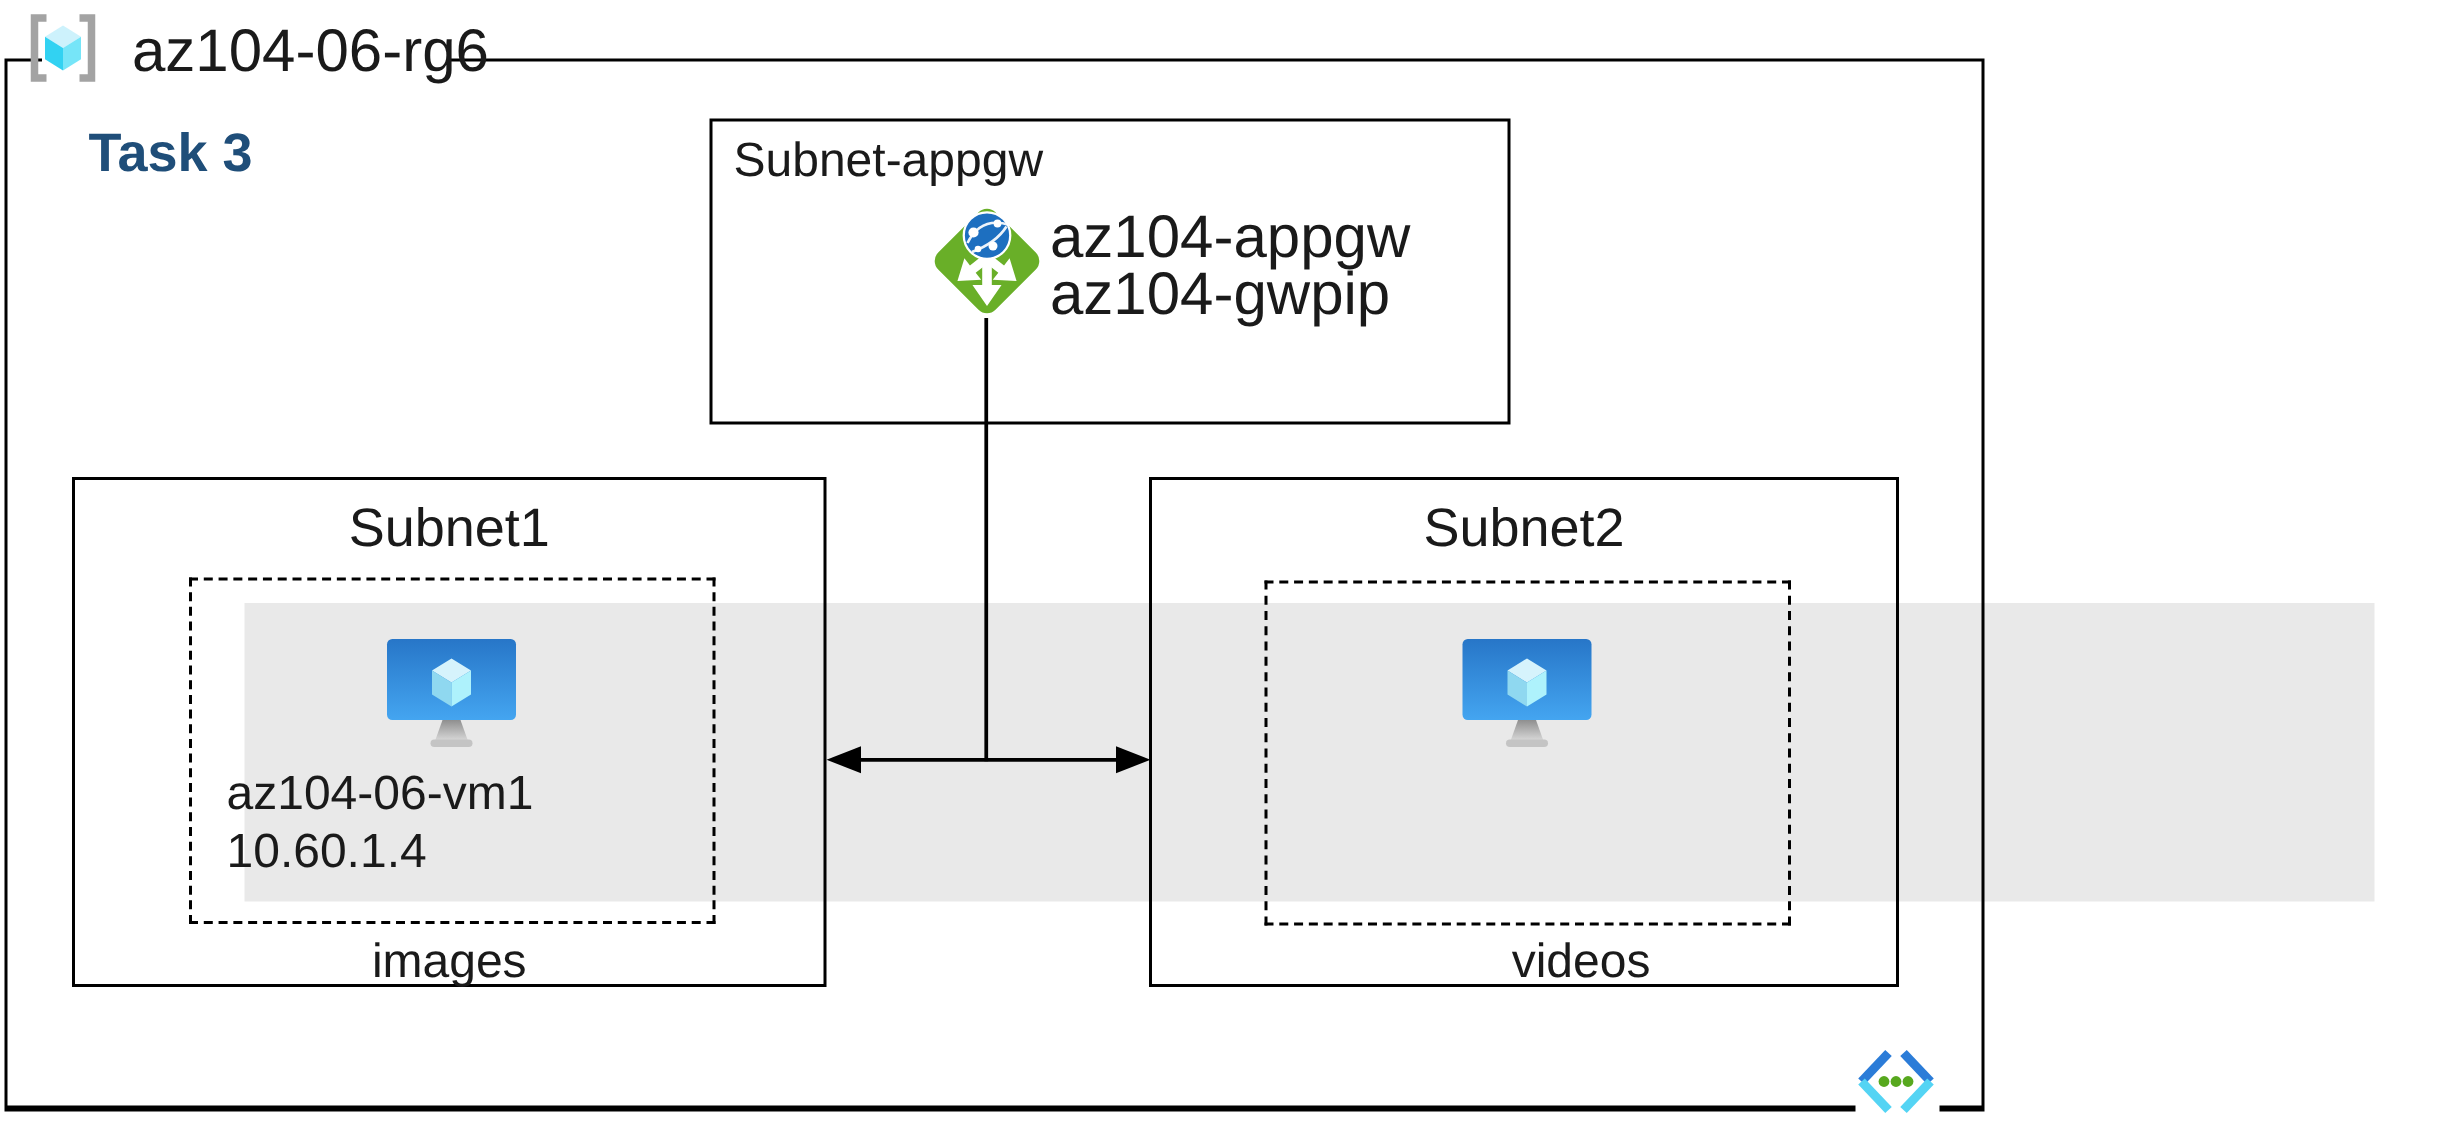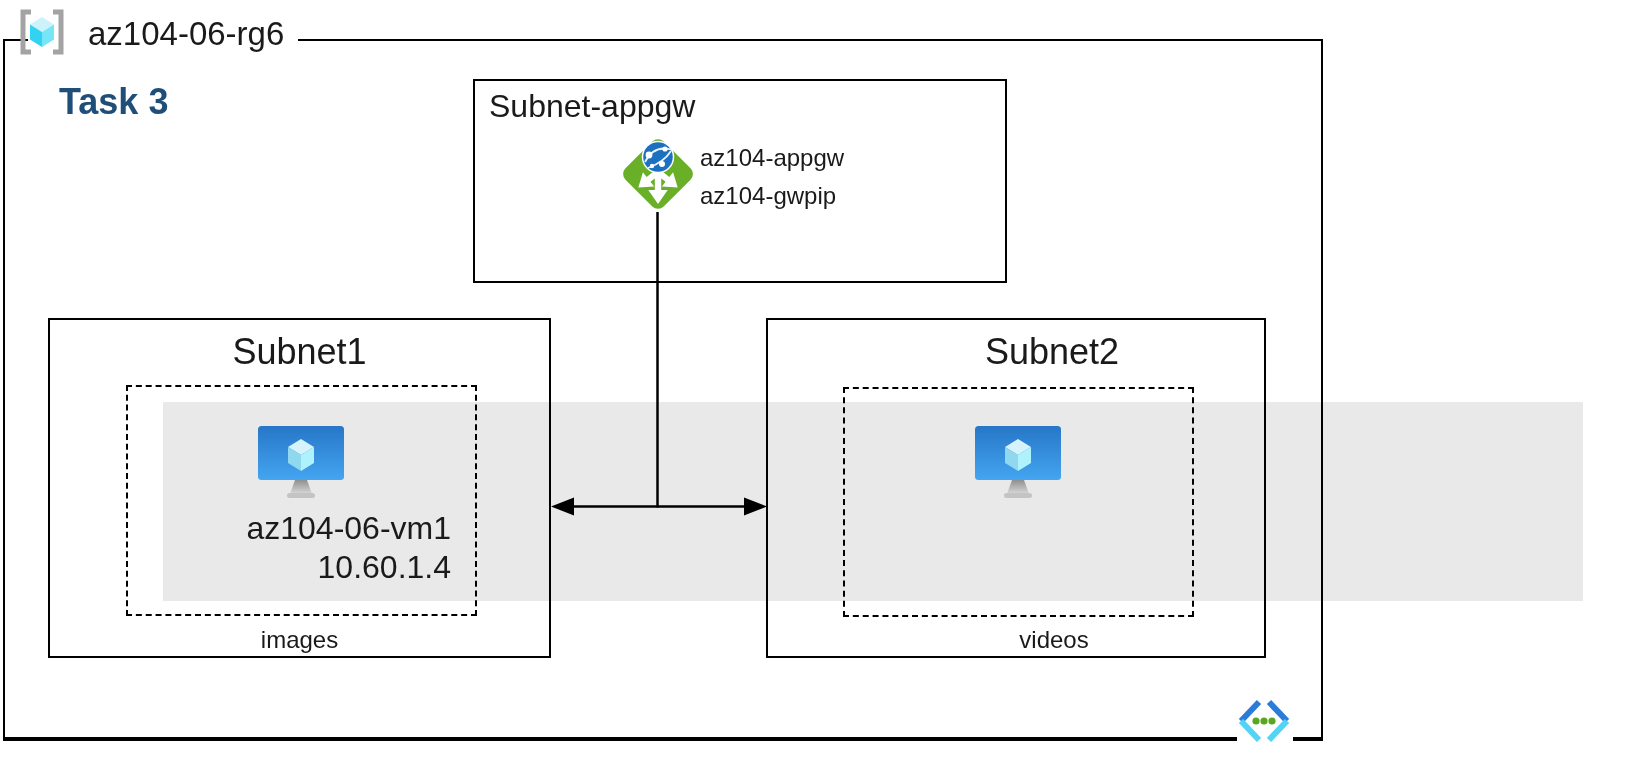--- a/index.html
+++ b/index.html
@@ -9,49 +9,49 @@
   
   .band{position:absolute;left:163px;top:402px;width:1420px;height:199px;background:#e9e9e9;z-index:0;}
   .band-label{position:absolute;left:1295px;top:466px;width:290px;text-align:center;
               font-size:37px;line-height:40px;z-index:4;}
 
   
   .rg-box{position:absolute;left:3px;top:39px;width:1320px;height:702px;box-sizing:border-box;
           border:2.5px solid #000;border-bottom-width:4px;z-index:2;}
   .rg-title-mask{position:absolute;left:28px;top:30px;width:270px;height:20px;background:#fff;z-index:3;}
   .rg-icon{position:absolute;left:16px;top:8px;z-index:4;}
-  .rg-title{position:absolute;left:88px;top:15px;font-size:33px;line-height:38px;z-index:4;}
+  .rg-title{position:absolute;left:88px;top:15px;font-size:40px;line-height:38px;z-index:4;}
 
   .task-label{position:absolute;left:43px;top:81px;font-size:36px;font-weight:bold;color:#1f4e79;z-index:4;margin-left:16px;}
 
   
   .appgw-box{position:absolute;left:473px;top:79px;width:534px;height:204px;box-sizing:border-box;
              border:2.5px solid #000;z-index:2;}
   .appgw-title{position:absolute;left:489px;top:88px;font-size:32px;line-height:36px;z-index:4;}
   .appgw-icon{position:absolute;left:618px;top:130px;z-index:4;}
-  .appgw-labels{position:absolute;left:700px;top:139px;font-size:24px;line-height:38px;z-index:4;}
+  .appgw-labels{position:absolute;left:700px;top:139px;font-size:40px;line-height:38px;z-index:4;}
 
   
   .subnet-box{position:absolute;top:318px;width:503px;height:340px;box-sizing:border-box;
               border:2.5px solid #000;z-index:2;}
   .subnet1-box{left:48px;}
   .subnet2-box{left:766px;width:500px;}
   .subnet-title{position:absolute;top:334px;font-size:36px;line-height:36px;text-align:center;z-index:4;}
   .subnet1-title{left:48px;width:503px;}
-  .subnet2-title{left:766px;width:500px;padding-left:36px;}
+  .subnet2-title{left:766px;width:500px;}
   .dashed-box{position:absolute;width:351px;box-sizing:border-box;border:2.5px dashed #000;z-index:2;}
   .dashed1{left:126px;top:385px;height:231px;}
   .dashed2{left:843px;top:387px;height:230px;}
   .vm-icon{position:absolute;z-index:4;}
   .vm1-icon{left:256px;top:424px;}
   .vm2-icon{left:973px;top:424px;}
-  .vm-text{position:absolute;top:509px;width:300px;text-align:right;font-size:32px;line-height:39px;z-index:4;}
+  .vm-text{position:absolute;top:509px;width:300px;text-align:left;font-size:32px;line-height:39px;z-index:4;}
   .vm1-text{left:151px;}
   .vm2-text{left:868px;}
-  .container-label{position:absolute;top:622px;text-align:center;font-size:24px;line-height:36px;z-index:4;}
+  .container-label{position:absolute;top:622px;text-align:center;font-size:32px;line-height:36px;z-index:4;}
   .container1-label{left:48px;width:503px;}
   .container2-label{left:766px;width:576px;}
 
   
   .connector-svg{position:absolute;left:0;top:0;width:1625px;height:761px;z-index:3;pointer-events:none;}
 
   
   .vnet-mask{position:absolute;left:1237px;top:734px;width:56px;height:12px;background:#fff;z-index:3;}
   .vnet-icon{position:absolute;left:1237px;top:698px;z-index:4;}
 </style>

